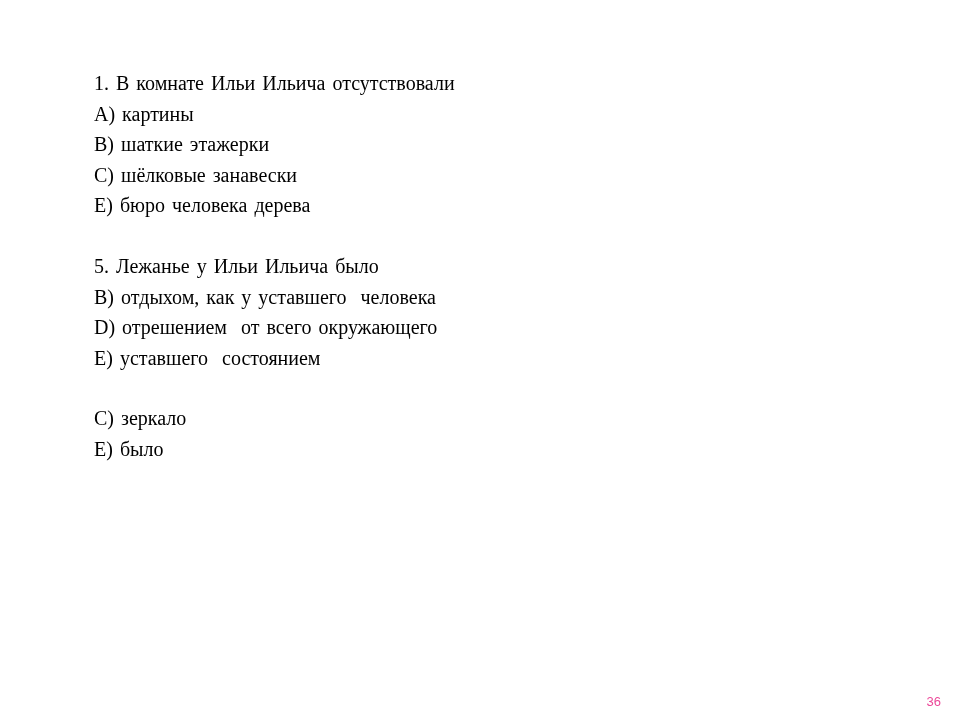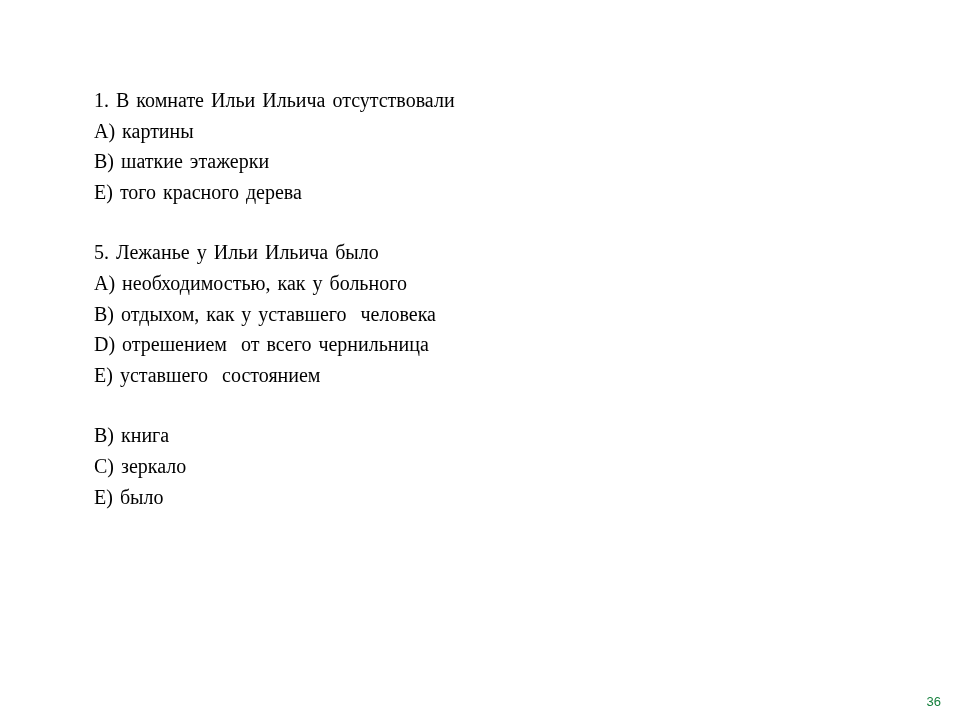--- a/index.html
+++ b/index.html
@@ -11,65 +11,64 @@
     position: relative;
     width: 960px;
     height: 720px;
     background: #ffffff;
     overflow: hidden;
     font-family: "Liberation Serif", serif;
   }
   .content {
     position: absolute;
     left: 94px;
-    top: 85px;
+    top: 68px;
     color: #000000;
     font-size: 20px;
     line-height: 30.6px;
     word-spacing: 2px;
   }
   .question-block {
     margin: 0 0 30px 0;
   }
   .line {
     white-space: pre;
   }
   .page-number {
     position: absolute;
     right: 19px;
     bottom: 11px;
     font-family: "Liberation Sans", sans-serif;
     font-size: 13px;
-    color: #15803d;
+    color: #ec4899;
   }
 </style>
 </head>
 <body>
 
 <div class="slide">
 
   <div class="content">
 
     <div class="question-block">
       <div class="line">1. В комнате Ильи Ильича отсутствовали</div>
       <div class="line">А) картины</div>
       <div class="line">В) шаткие этажерки</div>
-      <div class="line">Е) того красного дерева</div>
+      <div class="line">С) шёлковые занавески</div>
+      <div class="line">Е) бюро человека дерева</div>
     </div>
 
     <div class="question-block">
       <div class="line">5. Лежанье у Ильи Ильича было</div>
-      <div class="line">А) необходимостью, как у больного</div>
       <div class="line">В) отдыхом, как у уставшего  человека</div>
-      <div class="line">D) отрешением  от всего чернильница</div>
+      <div class="line">D) отрешением  от всего окружающего</div>
       <div class="line">Е) уставшего  состоянием</div>
     </div>
 
     <div class="question-block">
-      <div class="line">В) книга</div>
       <div class="line">С) зеркало</div>
       <div class="line">Е) было</div>
     </div>
 
   </div>
 
   <div class="page-number">36</div>
 
 </div>
 

